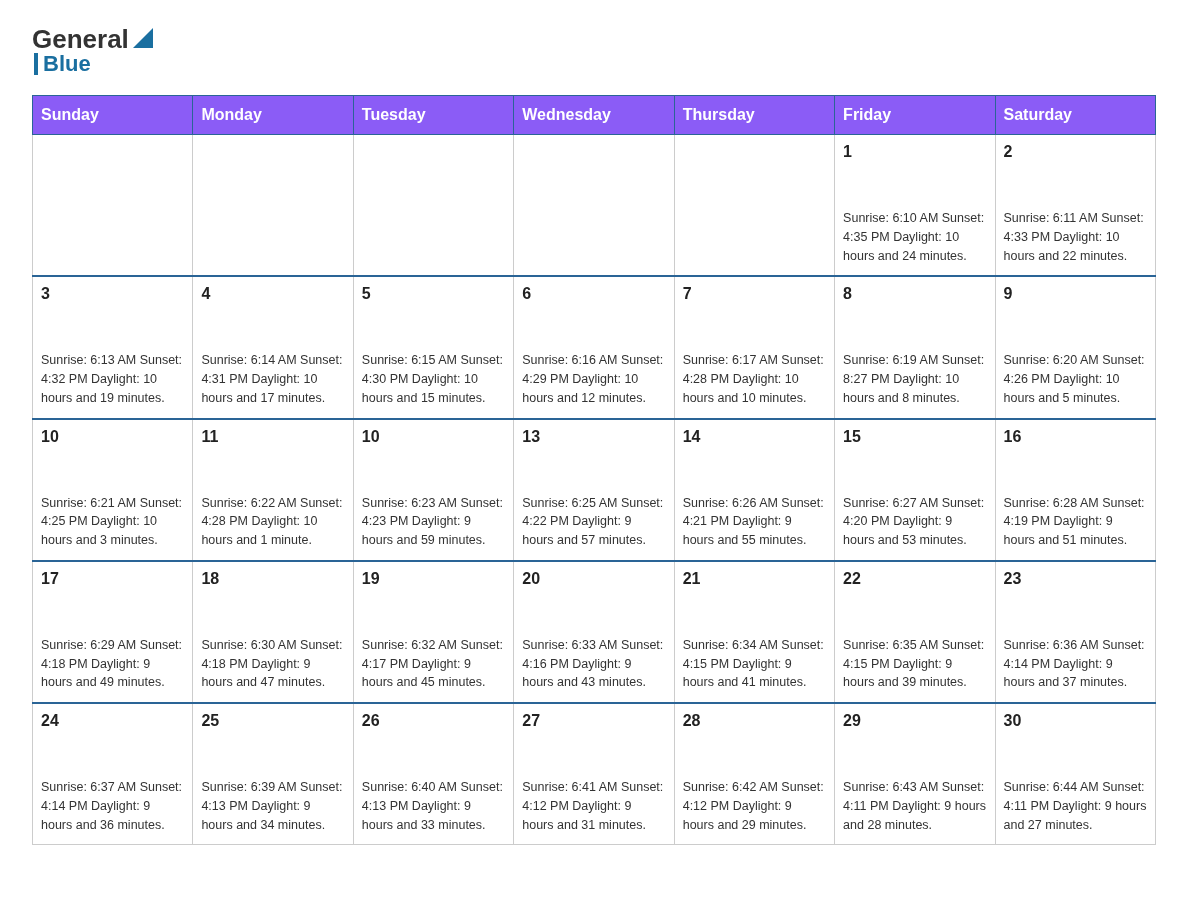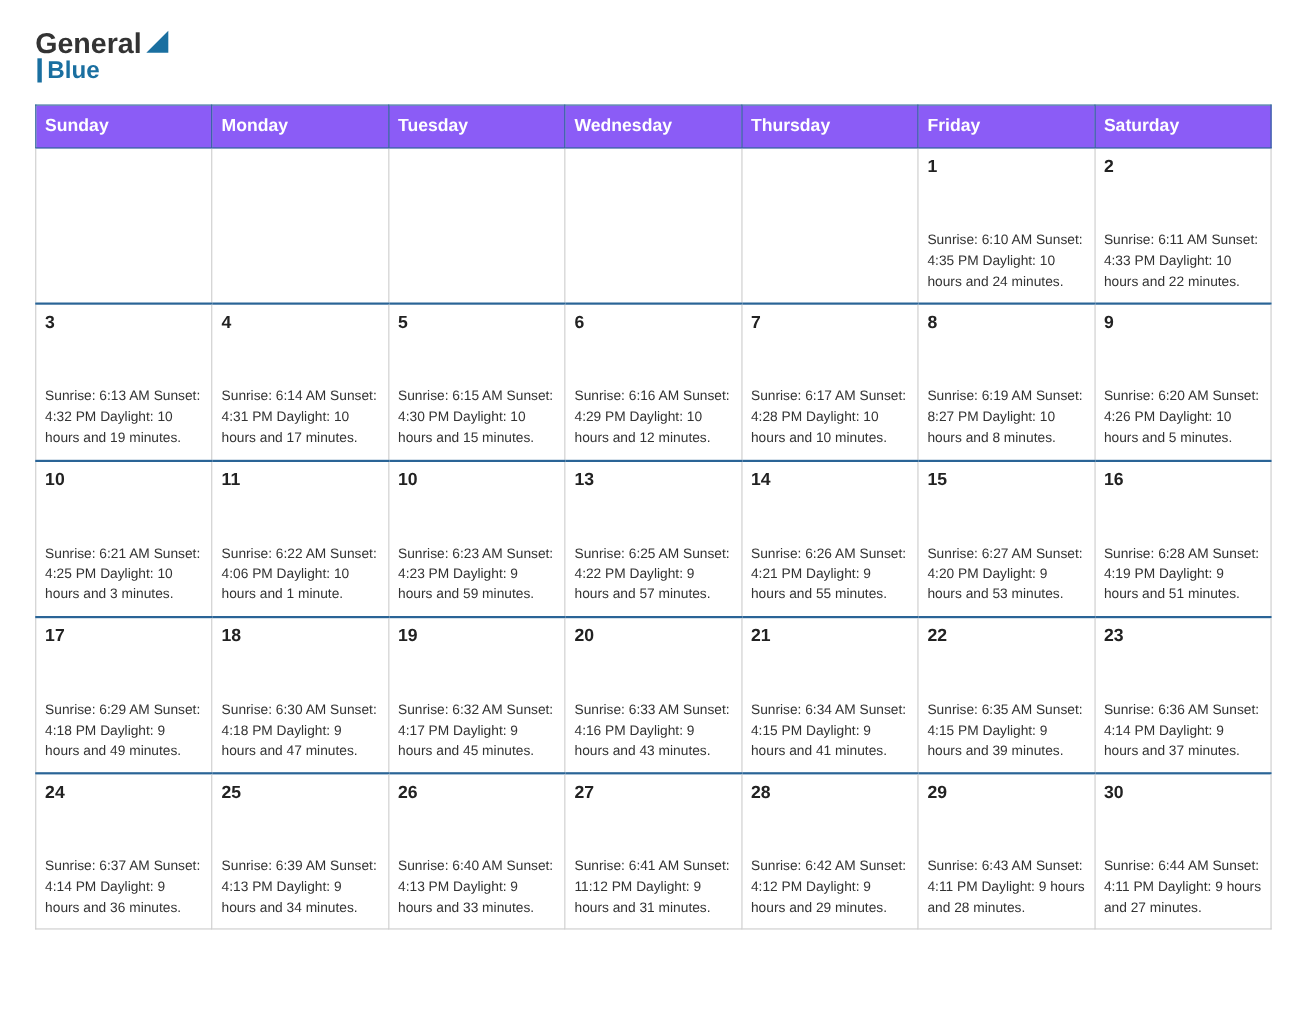--- a/index.html
+++ b/index.html
@@ -195,21 +195,21 @@
       <tr>
         <td>
           <span class="day-num">10</span>
           <div class="day-info">Sunrise: 6:21 AM
 Sunset: 4:25 PM
 Daylight: 10 hours and 3 minutes.</div>
         </td>
         <td>
           <span class="day-num">11</span>
           <div class="day-info">Sunrise: 6:22 AM
-Sunset: 4:06 PM
+Sunset: 4:28 PM
 Daylight: 10 hours and 1 minute.</div>
         </td>
         <td>
           <span class="day-num">10</span>
           <div class="day-info">Sunrise: 6:23 AM
 Sunset: 4:23 PM
 Daylight: 9 hours and 59 minutes.</div>
         </td>
         <td>
           <span class="day-num">13</span>
@@ -295,21 +295,21 @@
         </td>
         <td>
           <span class="day-num">26</span>
           <div class="day-info">Sunrise: 6:40 AM
 Sunset: 4:13 PM
 Daylight: 9 hours and 33 minutes.</div>
         </td>
         <td>
           <span class="day-num">27</span>
           <div class="day-info">Sunrise: 6:41 AM
-Sunset: 11:12 PM
+Sunset: 4:12 PM
 Daylight: 9 hours and 31 minutes.</div>
         </td>
         <td>
           <span class="day-num">28</span>
           <div class="day-info">Sunrise: 6:42 AM
 Sunset: 4:12 PM
 Daylight: 9 hours and 29 minutes.</div>
         </td>
         <td>
           <span class="day-num">29</span>

